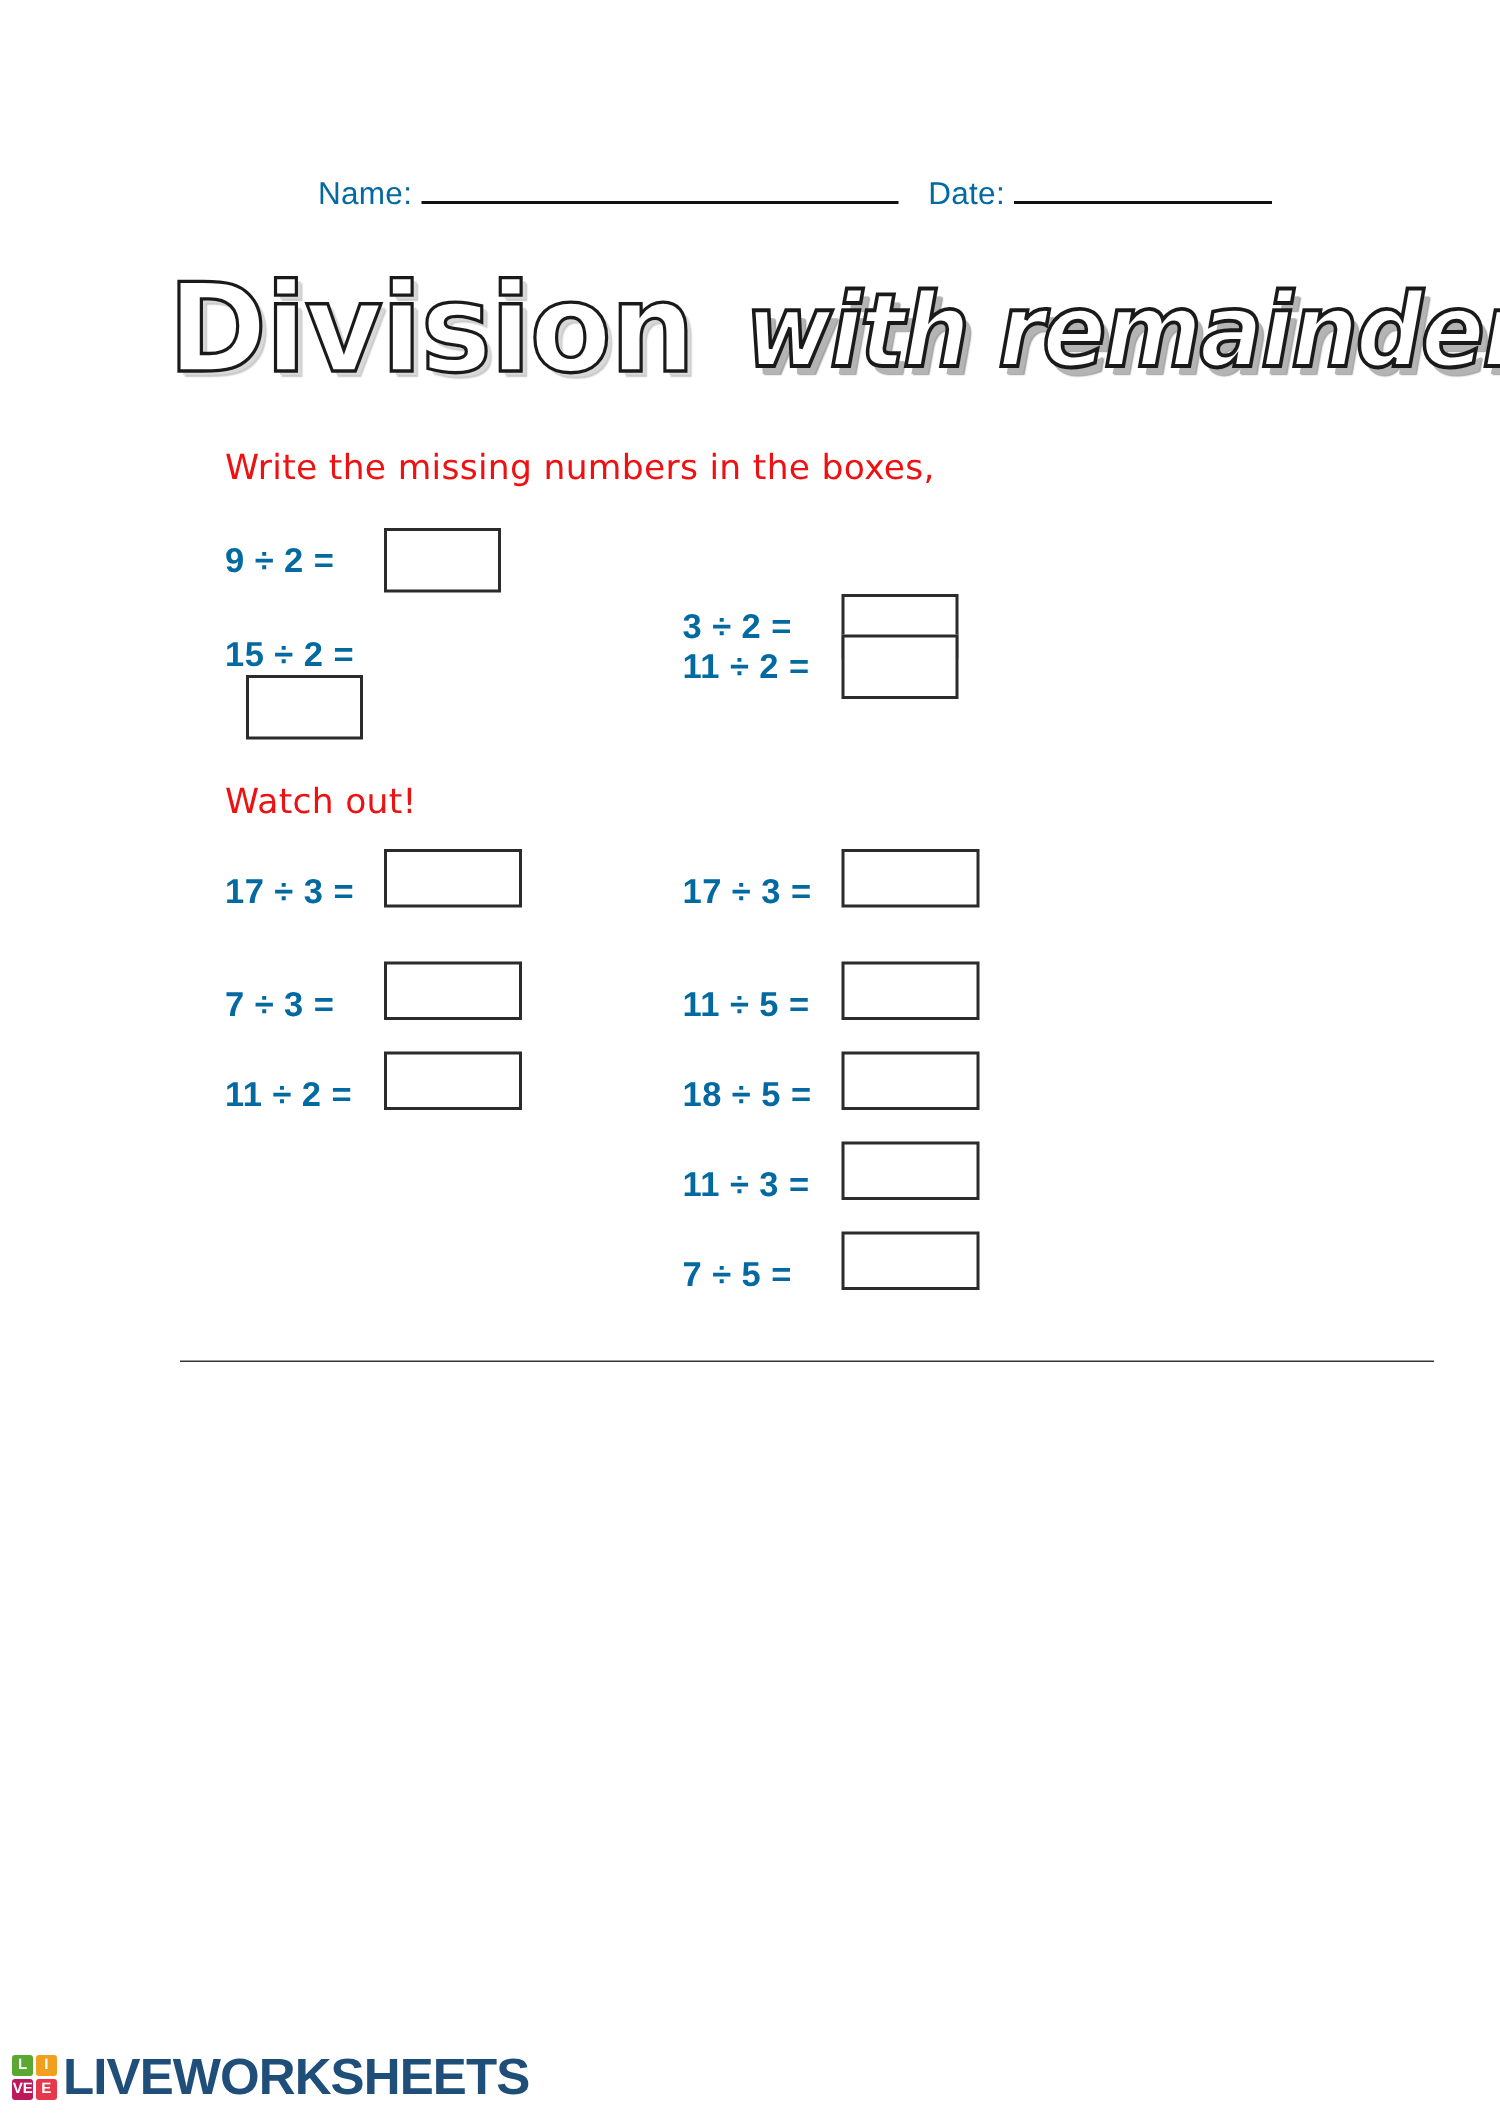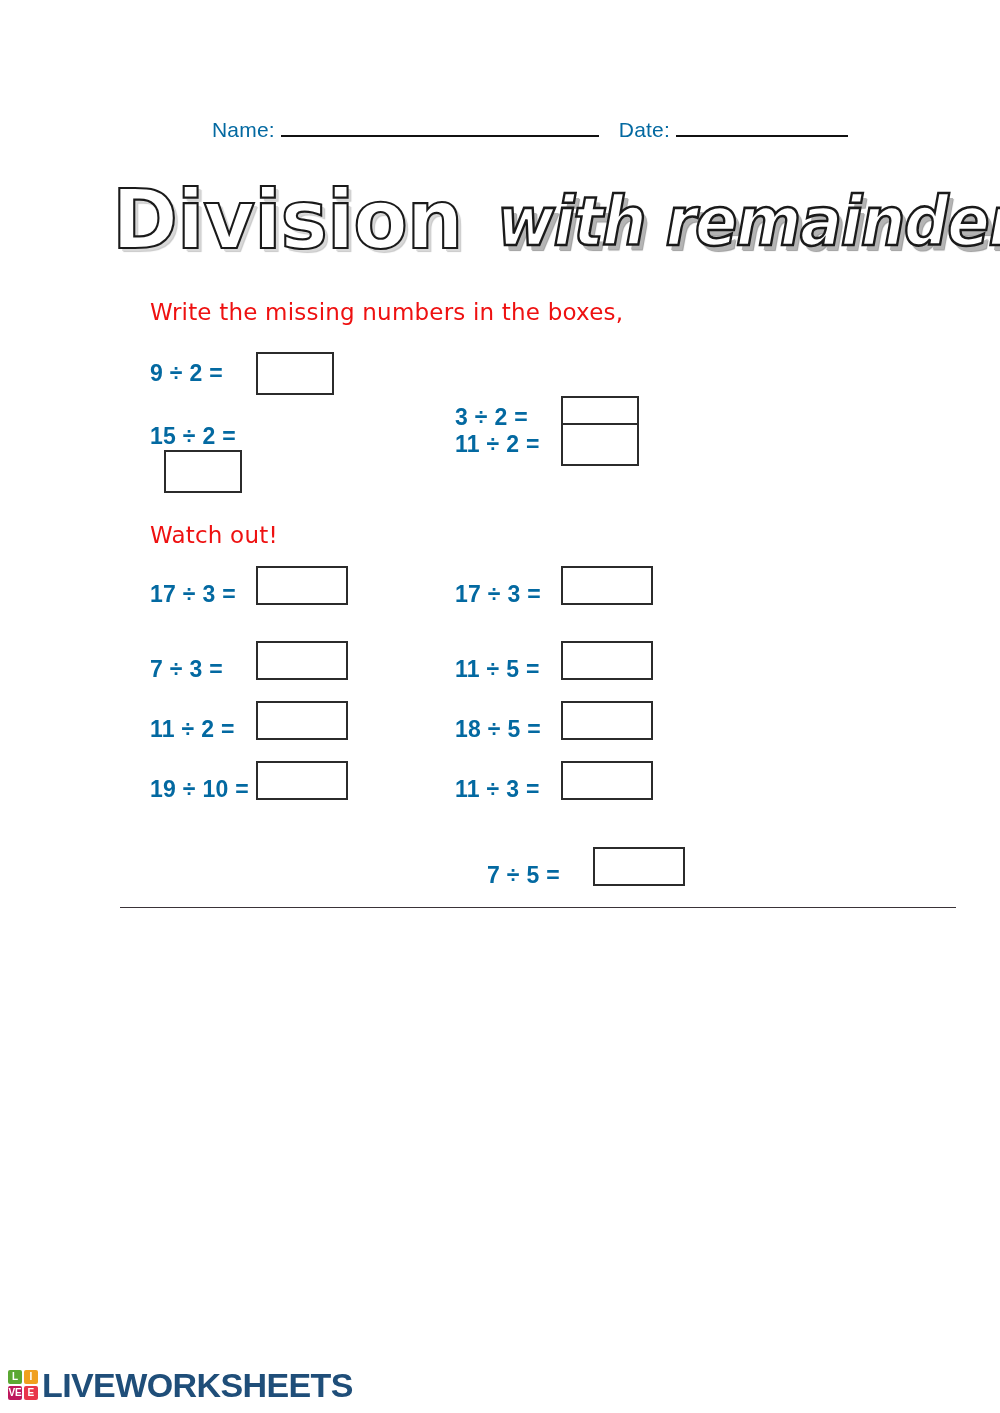--- a/index.html
+++ b/index.html
@@ -242,30 +242,26 @@
 
   <div class="problem sec2" style="left:150px; top:710px;">
     <span class="expr">11 ÷ 2 =</span>
     <span class="answer-box"></span>
   </div>
   <div class="problem sec2" style="left:455px; top:710px;">
     <span class="expr">18 ÷ 5 =</span>
     <span class="answer-box"></span>
   </div>
 
-  <div class="problem sec2" style="left:150px; top:770px;">
-    <span class="expr">19 ÷ 10 =</span>
-    <span class="answer-box"></span>
-  </div>
   <div class="problem sec2" style="left:455px; top:770px;">
     <span class="expr">11 ÷ 3 =</span>
     <span class="answer-box"></span>
   </div>
 
-  <div class="problem sec2" style="left:455px; top:856px;margin-left:32px;">
+  <div class="problem sec2" style="left:455px; top:830px;">
     <span class="expr">7 ÷ 5 =</span>
     <span class="answer-box"></span>
   </div>
 
   <div class="divider"></div>
 
   <div class="footer-logo">
     <div class="logo-grid">
       <div class="logo-cell c-l">L</div>
       <div class="logo-cell c-i">I</div>

